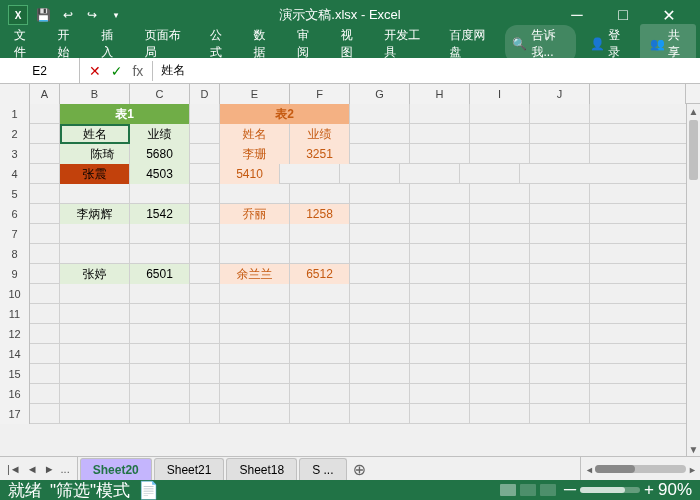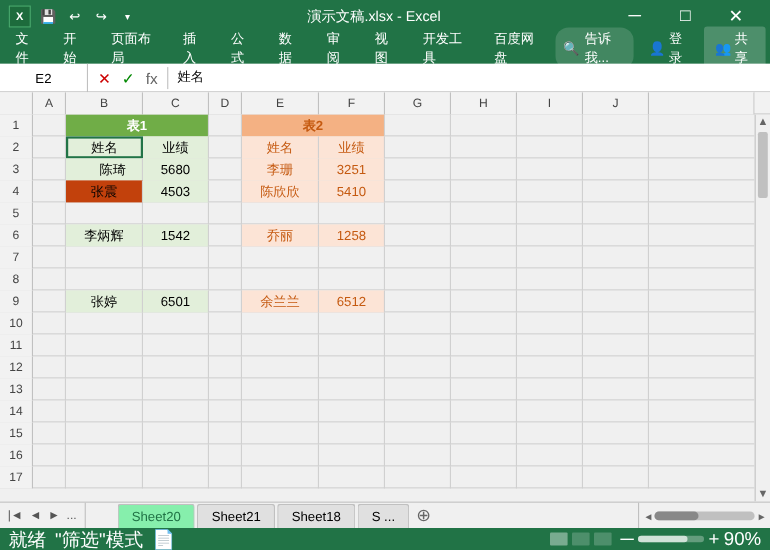--- a/index.html
+++ b/index.html
@@ -184,25 +184,24 @@
       border: 1px solid #c0c0c0;
       border-bottom: none;
       background: #e0e0e0;
       font-size: 12px;
       cursor: pointer;
       display: flex; align-items: center;
       border-radius: 3px 3px 0 0;
       margin-right: 2px;
     }
     .sheet-tab.active {
-      background: #86efac;
+      background: #c4b5fd;
       color: #217346;
       border-color: #c0c0c0;
-      font-weight: normal;
-      margin-left: 27px;
+      font-weight: bold;
     }
     .add-sheet-btn {
       width: 22px; height: 22px; display: flex; align-items: center; justify-content: center;
       font-size: 16px; color: #666; cursor: pointer;
     }
     .status-bar {
       height: 20px;
       background: #217346;
       display: flex;
       align-items: center;
@@ -256,22 +255,22 @@
   <div class="title-bar-controls">
     <button class="title-bar-btn">─</button>
     <button class="title-bar-btn">□</button>
     <button class="title-bar-btn close">✕</button>
   </div>
 </div>
 
 <div class="menu-bar">
   <div class="menu-item">文件</div>
   <div class="menu-item">开始</div>
+  <div class="menu-item">插入</div>
   <div class="menu-item">页面布局</div>
-  <div class="menu-item">插入</div>
   <div class="menu-item">公式</div>
   <div class="menu-item">数据</div>
   <div class="menu-item">审阅</div>
   <div class="menu-item">视图</div>
   <div class="menu-item">开发工具</div>
   <div class="menu-item">百度网盘</div>
   <div class="menu-right">
     <div class="search-box">
       <span>🔍</span>
       <span>告诉我...</span>
@@ -360,21 +359,20 @@
         <div class="cell col-j"></div>
         <div style="flex:1;"></div>
       </div>
 
       <div class="grid-row">
         <div class="row-num">4</div>
         <div class="cell col-a"></div>
         <div class="cell col-b cell-light-green" style="background: #c2410c;">张震</div>
         <div class="cell col-c cell-light-green" style="background: rgb(226, 239, 218);">4503</div>
         <div class="cell col-d"></div>
-        <div class="cell col-e cell-light-orange" style="color: rgb(197, 90, 17); background: rgb(252, 228, 214);">陈欣欣</div>
         <div class="cell col-f cell-light-orange" style="color: rgb(197, 90, 17); background: rgb(252, 228, 214);">5410</div>
         <div class="cell col-g"></div>
         <div class="cell col-h"></div>
         <div class="cell col-i"></div>
         <div class="cell col-j"></div>
         <div style="flex:1;"></div>
       </div>
 
       <div class="grid-row">
         <div class="row-num">5</div>
@@ -487,89 +485,75 @@
           <div class="cell col-d"></div>
           <div class="cell col-e"></div>
           <div class="cell col-f"></div>
           <div class="cell col-g"></div>
           <div class="cell col-h"></div>
           <div class="cell col-i"></div>
           <div class="cell col-j"></div>
           <div style="flex:1;"></div>
       </div>
       <div class="grid-row">
-        <div class="row-num">13</div>
+        <div class="row-num">14</div>
         <div class="cell col-a"></div>
           <div class="cell col-b"></div>
           <div class="cell col-c"></div>
           <div class="cell col-d"></div>
           <div class="cell col-e"></div>
           <div class="cell col-f"></div>
           <div class="cell col-g"></div>
           <div class="cell col-h"></div>
           <div class="cell col-i"></div>
           <div class="cell col-j"></div>
           <div style="flex:1;"></div>
       </div>
       <div class="grid-row">
-        <div class="row-num">14</div>
+        <div class="row-num">15</div>
         <div class="cell col-a"></div>
           <div class="cell col-b"></div>
           <div class="cell col-c"></div>
           <div class="cell col-d"></div>
           <div class="cell col-e"></div>
           <div class="cell col-f"></div>
           <div class="cell col-g"></div>
           <div class="cell col-h"></div>
           <div class="cell col-i"></div>
           <div class="cell col-j"></div>
           <div style="flex:1;"></div>
       </div>
       <div class="grid-row">
-        <div class="row-num">15</div>
+        <div class="row-num">16</div>
         <div class="cell col-a"></div>
           <div class="cell col-b"></div>
           <div class="cell col-c"></div>
           <div class="cell col-d"></div>
           <div class="cell col-e"></div>
           <div class="cell col-f"></div>
           <div class="cell col-g"></div>
           <div class="cell col-h"></div>
           <div class="cell col-i"></div>
           <div class="cell col-j"></div>
           <div style="flex:1;"></div>
       </div>
       <div class="grid-row">
-        <div class="row-num">16</div>
+        <div class="row-num">17</div>
         <div class="cell col-a"></div>
           <div class="cell col-b"></div>
           <div class="cell col-c"></div>
           <div class="cell col-d"></div>
           <div class="cell col-e"></div>
           <div class="cell col-f"></div>
           <div class="cell col-g"></div>
           <div class="cell col-h"></div>
           <div class="cell col-i"></div>
           <div class="cell col-j"></div>
           <div style="flex:1;"></div>
       </div>
-      <div class="grid-row">
-        <div class="row-num">17</div>
-        <div class="cell col-a"></div>
-          <div class="cell col-b"></div>
-          <div class="cell col-c"></div>
-          <div class="cell col-d"></div>
-          <div class="cell col-e"></div>
-          <div class="cell col-f"></div>
-          <div class="cell col-g"></div>
-          <div class="cell col-h"></div>
-          <div class="cell col-i"></div>
-          <div class="cell col-j"></div>
-          <div style="flex:1;"></div>
-      </div>
 
     </div>
 
     <div class="scrollbar-v">
       <div style="height:14px; display:flex; align-items:center; justify-content:center; font-size:10px; color:#666; cursor:pointer;">▲</div>
       <div class="scrollbar-thumb" style="height:60px;"></div>
       <div style="flex:1;"></div>
       <div style="height:14px; display:flex; align-items:center; justify-content:center; font-size:10px; color:#666; cursor:pointer;">▼</div>
     </div>
   </div>

